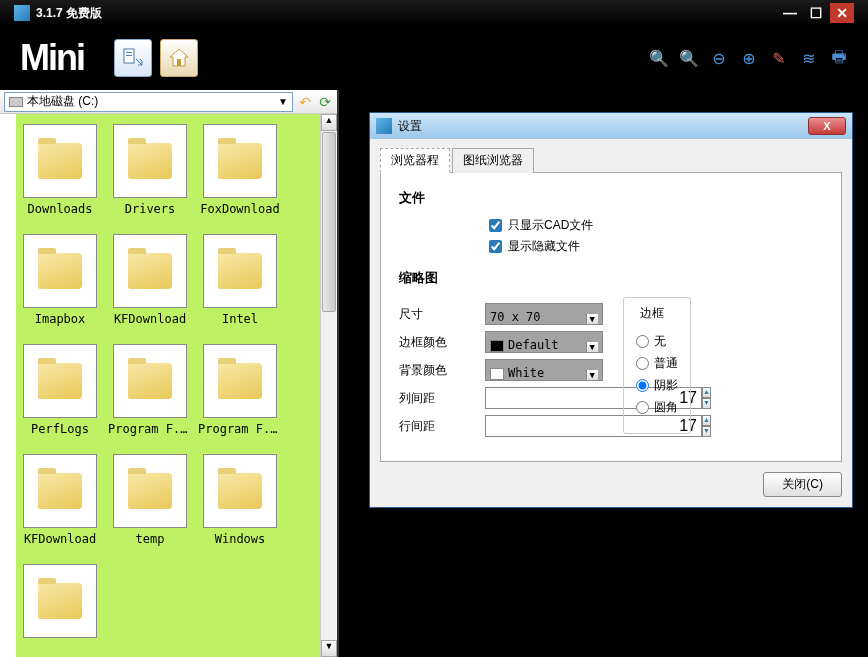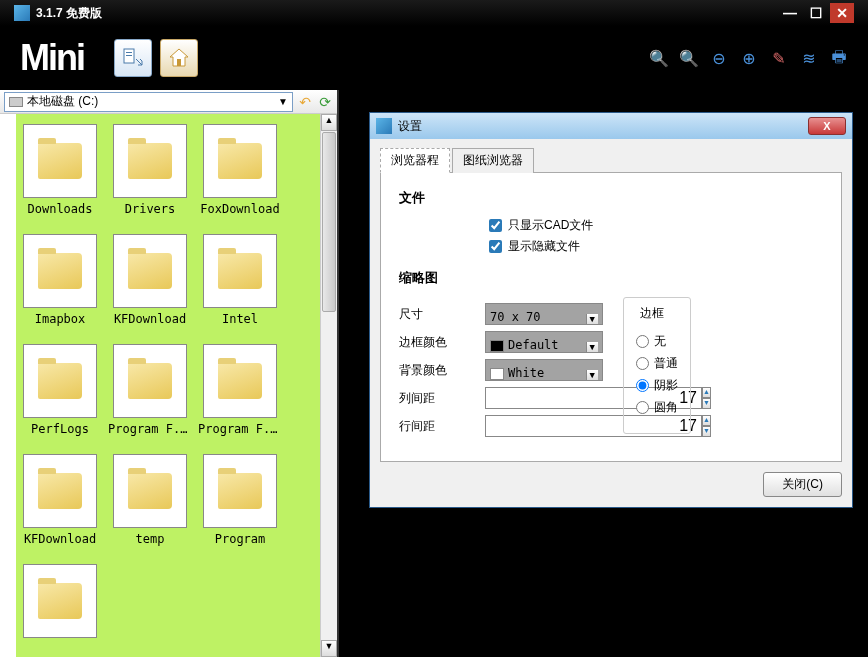--- a/index.html
+++ b/index.html
@@ -192,21 +192,21 @@
             <div class="folder-item">
               <div class="folder-thumb">
                 <div class="folder-icon"></div>
               </div>
               <div class="folder-label">temp</div>
             </div>
             <div class="folder-item">
               <div class="folder-thumb">
                 <div class="folder-icon"></div>
               </div>
-              <div class="folder-label">Program</div>
+              <div class="folder-label">Windows</div>
             </div>
             <div class="folder-item">
               <div class="folder-thumb">
                 <div class="folder-icon"></div>
               </div>
               <div class="folder-label"></div>
             </div>
           </div>
       </div>
       <div class="scroll-stub">

